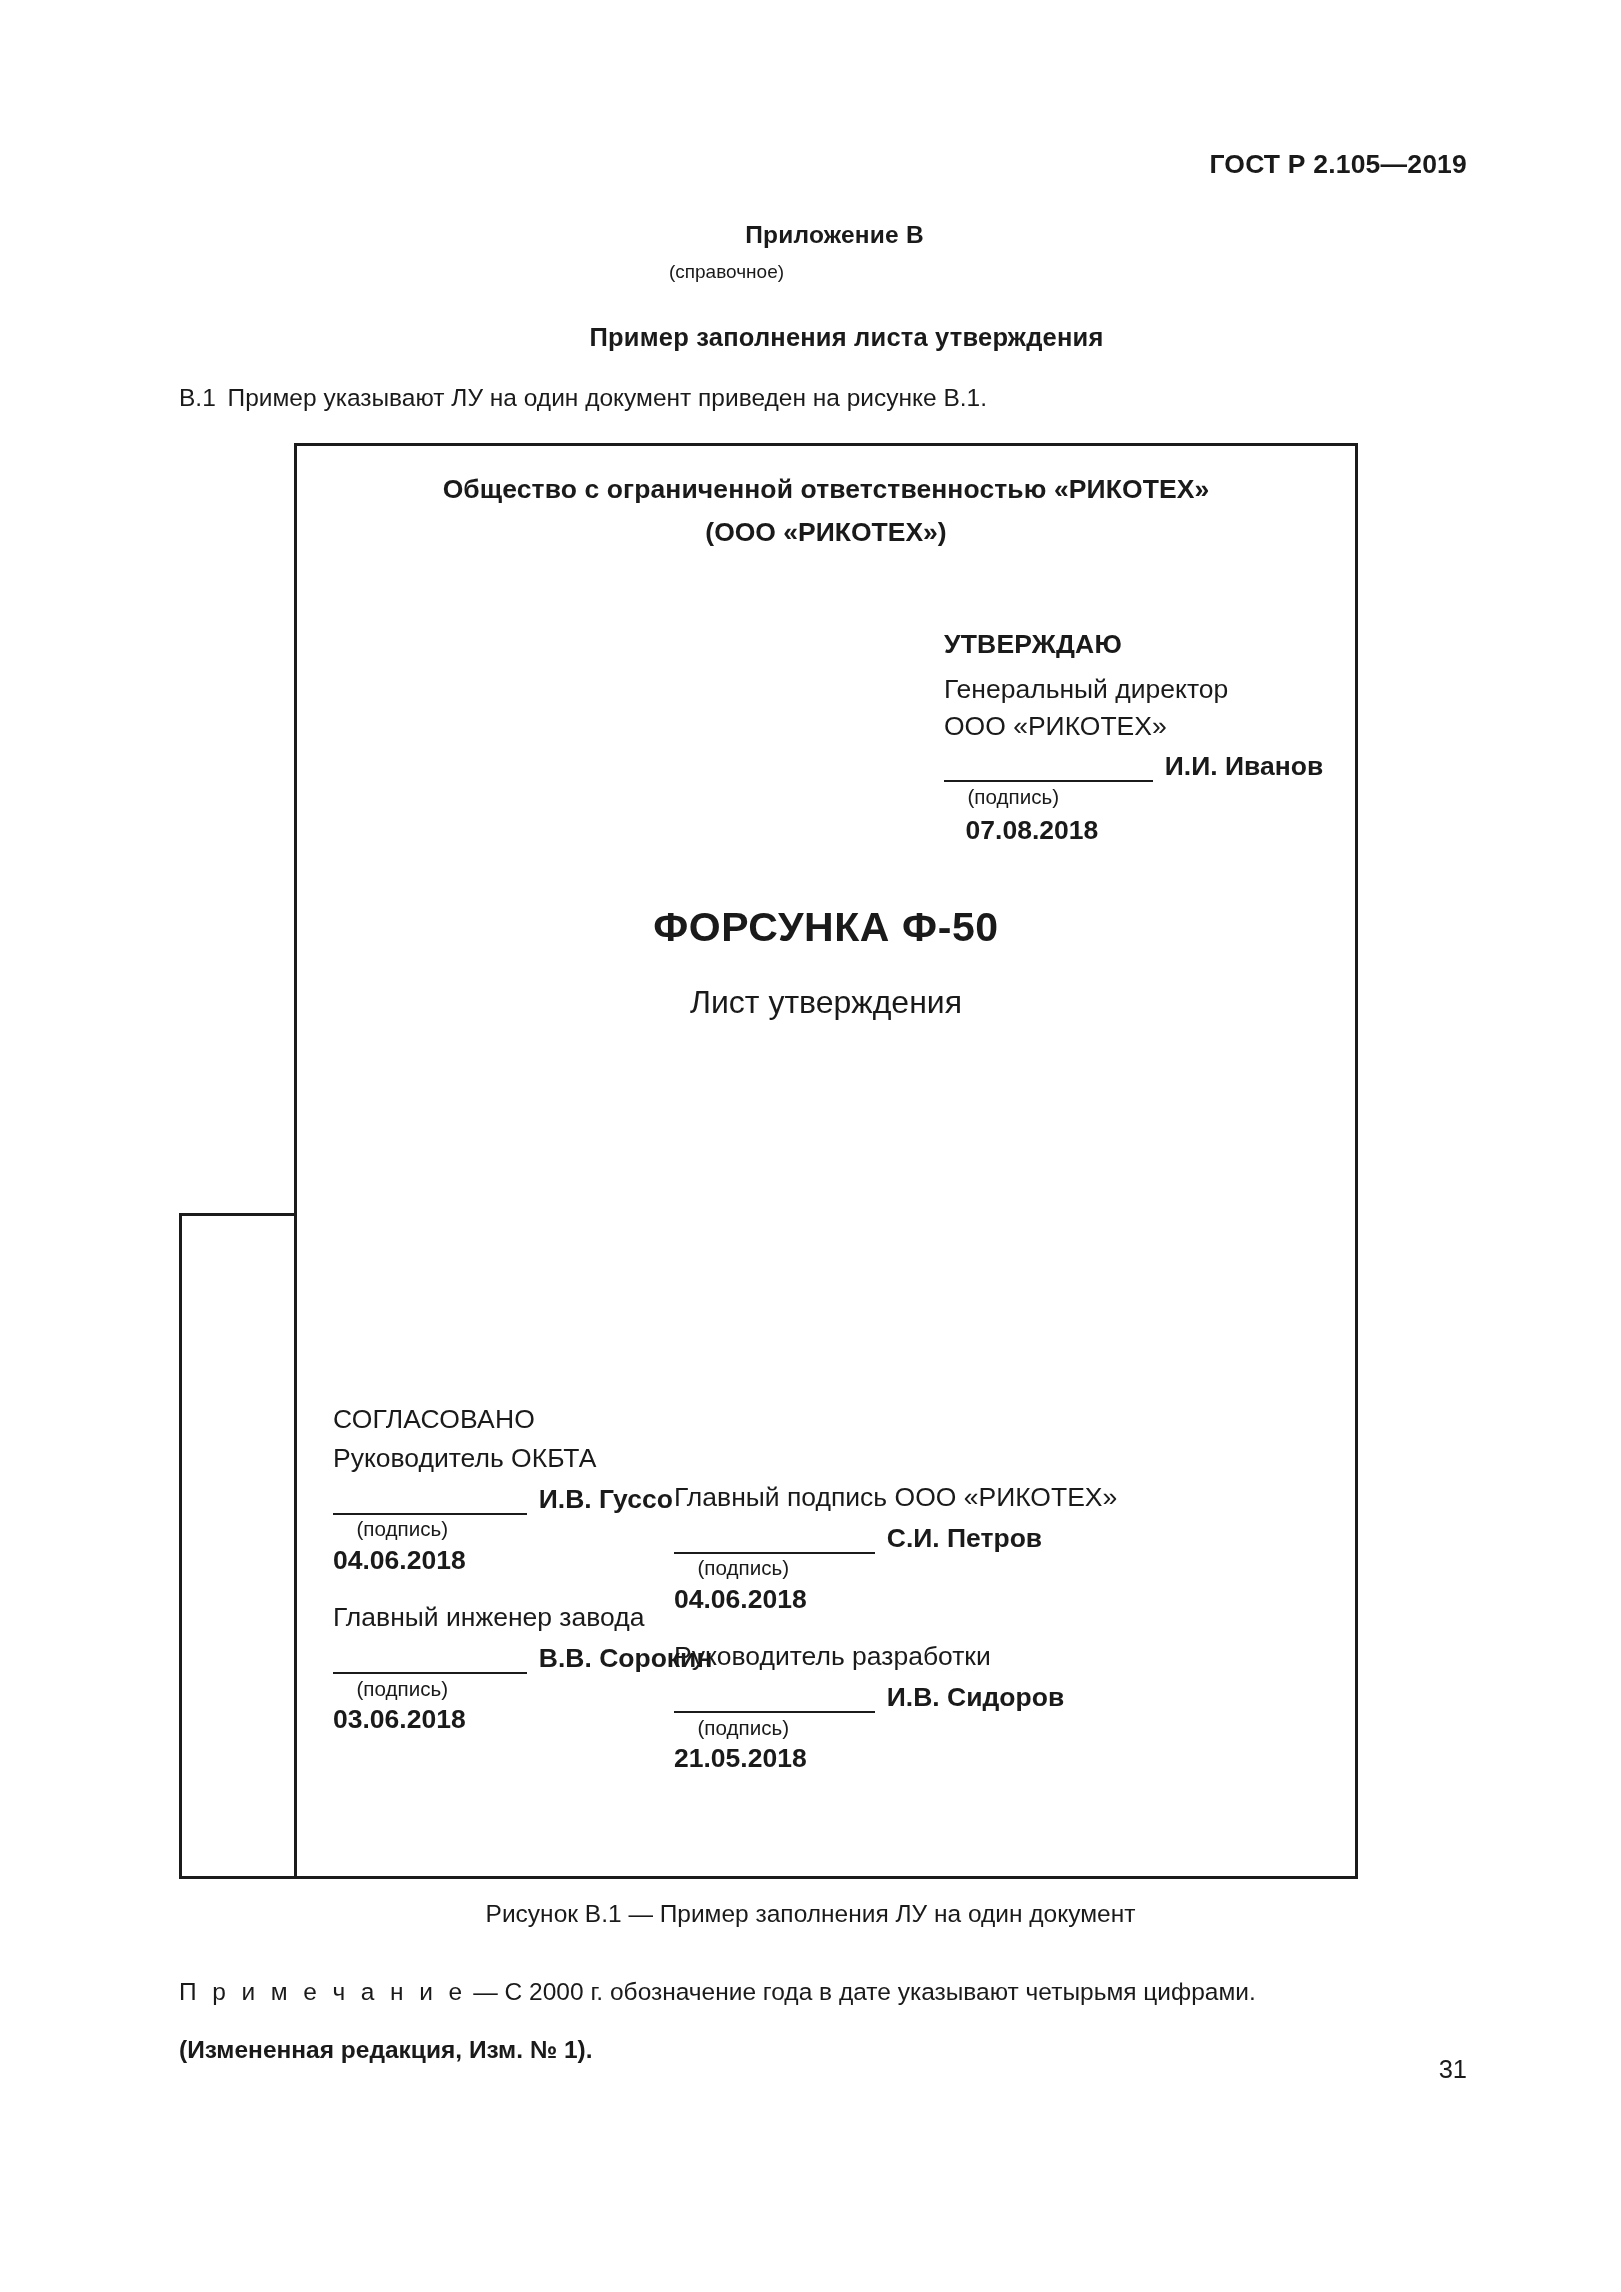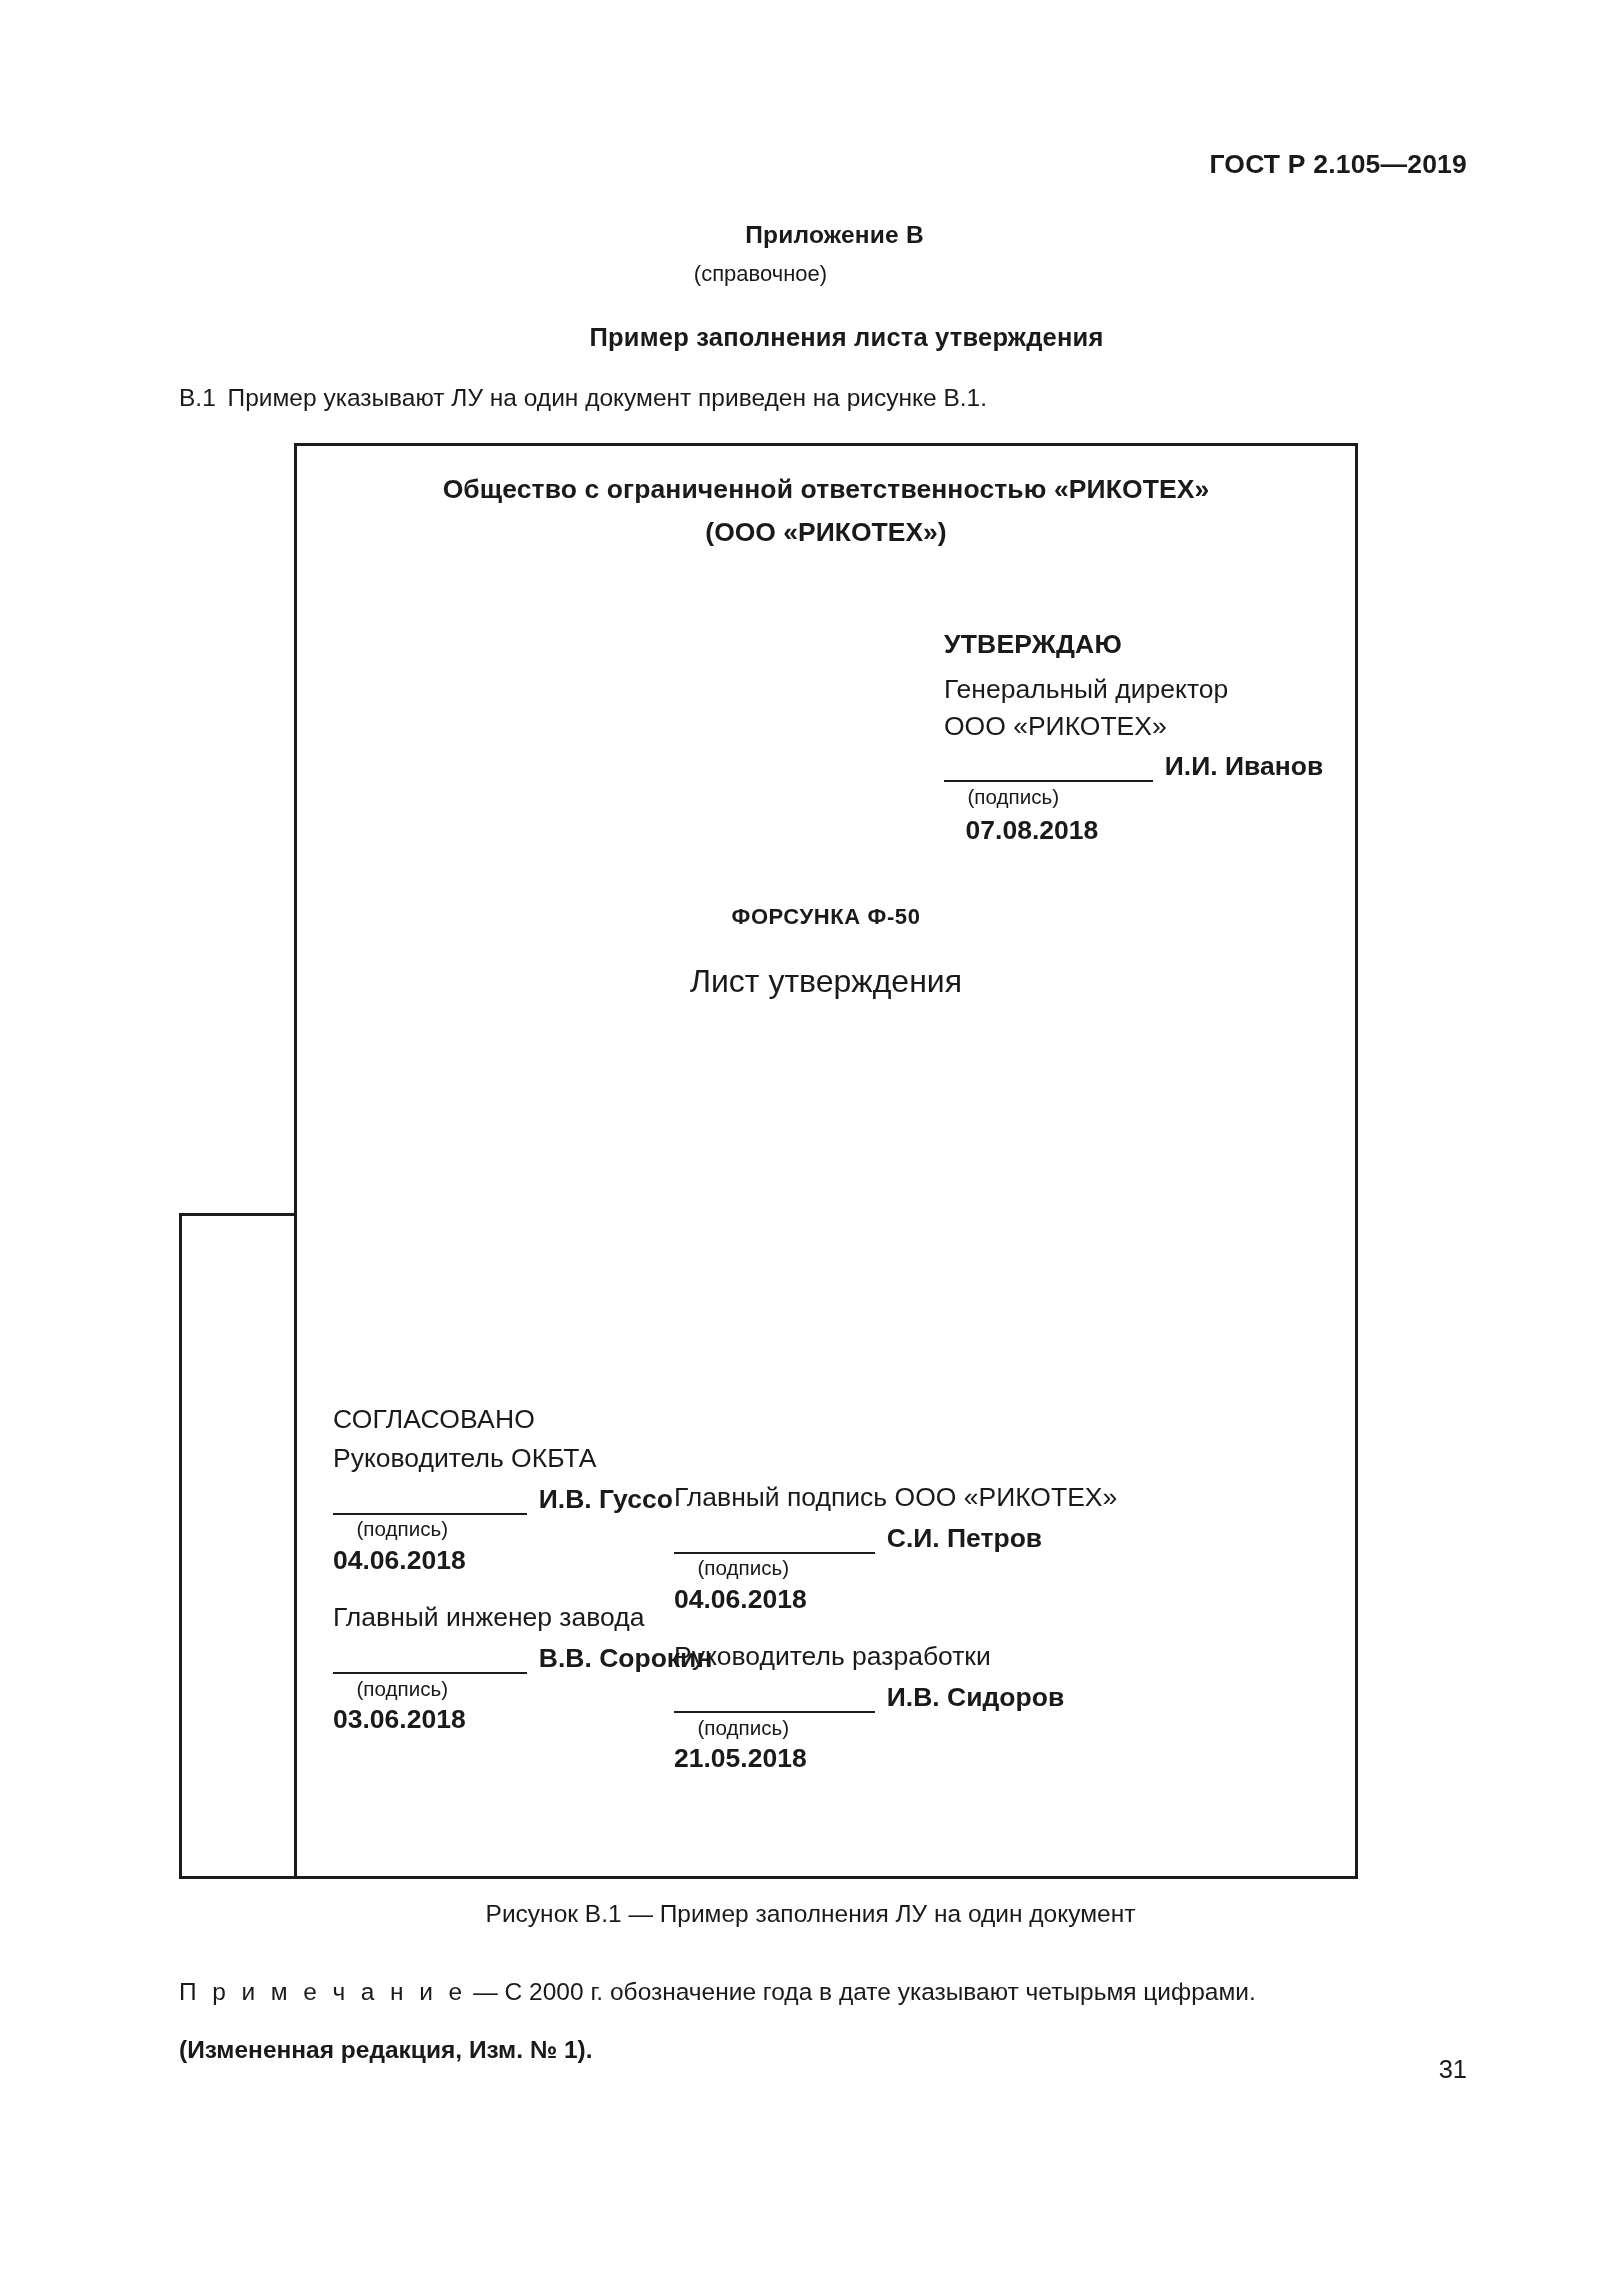--- a/index.html
+++ b/index.html
@@ -43,23 +43,22 @@
     font-weight: bold;
     letter-spacing: 0.2px;
     padding-left: 24px;
   }
   .annex-kind {
     position: absolute;
     top: 261px;
     left: 0;
     width: 1453px;
     text-align: center;
-    font-size: 22px;
+    font-size: 19px;
     font-weight: normal;
-    padding-left: 34px;
   }
   .annex-subject {
     position: absolute;
     top: 323px;
     left: 0;
     width: 1621px;
     text-align: center;
     font-size: 25.5px;
     font-weight: bold;
     letter-spacing: 0.2px;
@@ -193,21 +192,21 @@
 
   
   .doc-title {
     position: absolute;
     left: 0;
     top: 461px;
     width: 1064px;
     text-align: center;
   }
   .doc-name {
-    font-size: 22px;
+    font-size: 41px;
     font-weight: bold;
     letter-spacing: 0.6px;
   }
   .doc-kind {
     margin-top: 33px;
     font-size: 32px;
   }
   .doc-code {
     margin-top: 33px;
     font-size: 32px;

